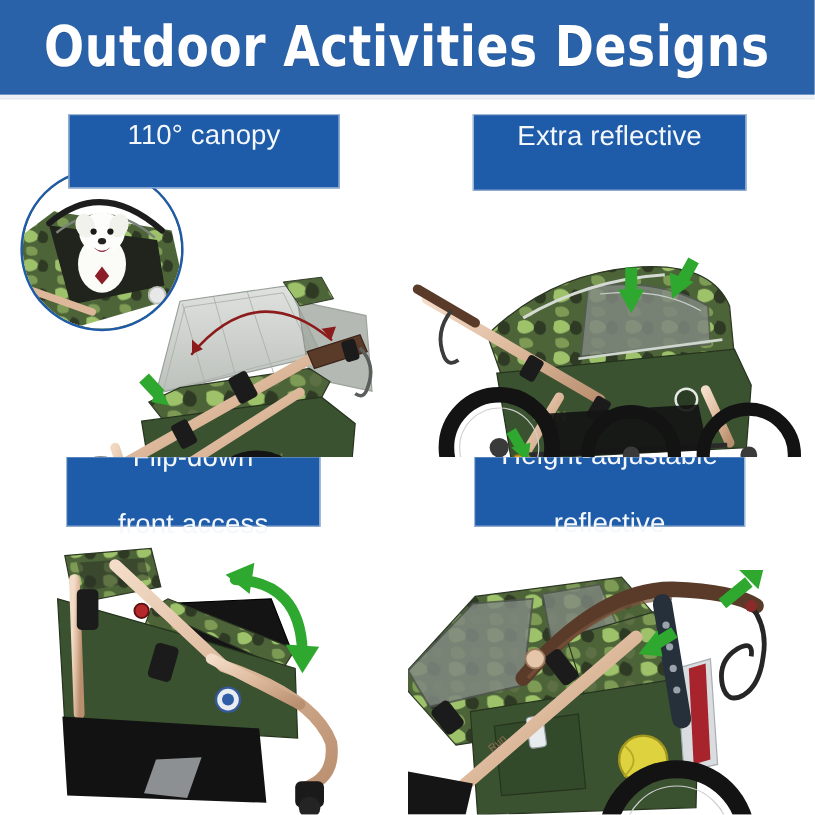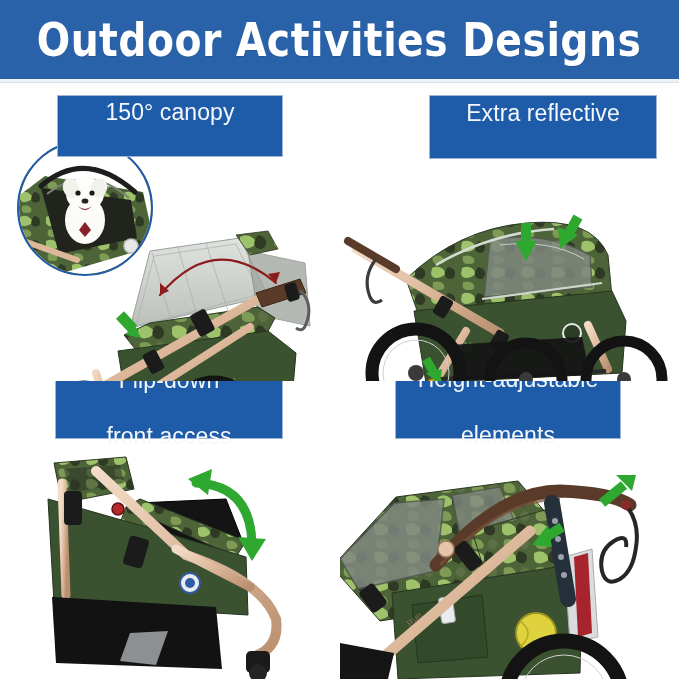--- a/index.html
+++ b/index.html
@@ -62,21 +62,21 @@
     color:#f4f8fc;
     font-size:23px;
     line-height:28px;
     font-weight:400;
     letter-spacing:.1px;
     display:block;
     padding:0 6px;
   }
   .b1{left:57px; top:12px; width:226px;height:62px;}
   .b2{left:54px; top:12px; width:228px;height:64px;}
-  .b3{left:55px; top:-4px; width:228px;height:62px;}
+  .b3{left:55px; top:-4px; width:212px;height:62px;}
   .b4{left:55px; top:-6px; width:226px;height:64px;}
 
   
   .art{position:absolute;left:0;top:0;width:339px;height:298px;}
   svg{display:block;}
 
   
   .inset-circle{
     position:absolute;left:17px;top:57px;width:132px;height:132px;
     border-radius:50%;
@@ -216,21 +216,21 @@
               <path d="M60 88 l6 -8 l6 8 l-6 7 z" fill="#8a1f2a"></path>
             </g>
 
             <path d="M-4 96 L58 118" stroke="#dcb79a" stroke-width="6" stroke-linecap="round"></path>
             <circle cx="112" cy="104" r="7" fill="#e8e8e8" stroke="#b9c0b9" stroke-width="1.5"></circle>
           </g>
         </svg>
       </div>
 
       <div class="banner b1" style="background: rgb(30, 91, 168); border-color: rgb(159, 183, 212);">
-        <span><span>150° canopy</span><br></span>
+        <span><span>110° canopy</span><br></span>
       </div>
     </div>
 
     <div class="panel p2">
       <svg class="art" viewBox="0 0 339 298">
         <defs>
           <linearGradient id="rg2" x1="0" y1="0" x2="1" y2="1">
             <stop offset="0" stop-color="#f3dcc8"></stop>
             <stop offset="0.5" stop-color="#ddb99c"></stop>
             <stop offset="1" stop-color="#b98f6f"></stop>
@@ -302,21 +302,21 @@
         <g>
           <path d="M238 134 L228 152" stroke="#2ea82e" stroke-width="10"></path>
           <polygon points="220,166 218,144 238,152" fill="#2ea82e"></polygon>
         </g>
         <g>
           <path d="M86 276 L94 290" stroke="#2ea82e" stroke-width="9"></path>
           <polygon points="100,302 86,290 102,286" fill="#2ea82e"></polygon>
         </g>
       </svg>
 
-      <div class="banner b2" style="background: rgb(30, 91, 168); border-color: rgb(159, 183, 212); margin-left: 35px;">
+      <div class="banner b2" style="background: rgb(30, 91, 168); border-color: rgb(159, 183, 212);">
         <span><span>Extra reflective</span><br></span>
       </div>
     </div>
 
     <div class="panel p3">
       <svg class="art" viewBox="0 0 339 298">
         <defs>
           <linearGradient id="rg3" x1="0" y1="0" x2="1" y2="1">
             <stop offset="0" stop-color="#f3dcc8"></stop>
             <stop offset="0.5" stop-color="#ddb99c"></stop>
@@ -469,18 +469,18 @@
           <path d="M262 122 L284 104" stroke="#2ea82e" stroke-width="10" stroke-linecap="butt"></path>
           <polygon points="296,94 276,94 292,110" fill="#2ea82e"></polygon>
         </g>
         <g>
           <path d="M222 146 L206 156" stroke="#2ea82e" stroke-width="10" stroke-linecap="butt"></path>
           <polygon points="192,164 208,144 212,166" fill="#2ea82e"></polygon>
         </g>
       </svg>
 
       <div class="banner b4" style="background: rgb(30, 91, 168); border-color: rgb(159, 183, 212);">
-        <span><span>Height-adjustable</span><br><span>elements</span></span>
+        <span><span>Height-adjustable</span><br><span>reflective</span></span>
       </div>
     </div>
 
   </div>
 </div>
 
 </body></html>

